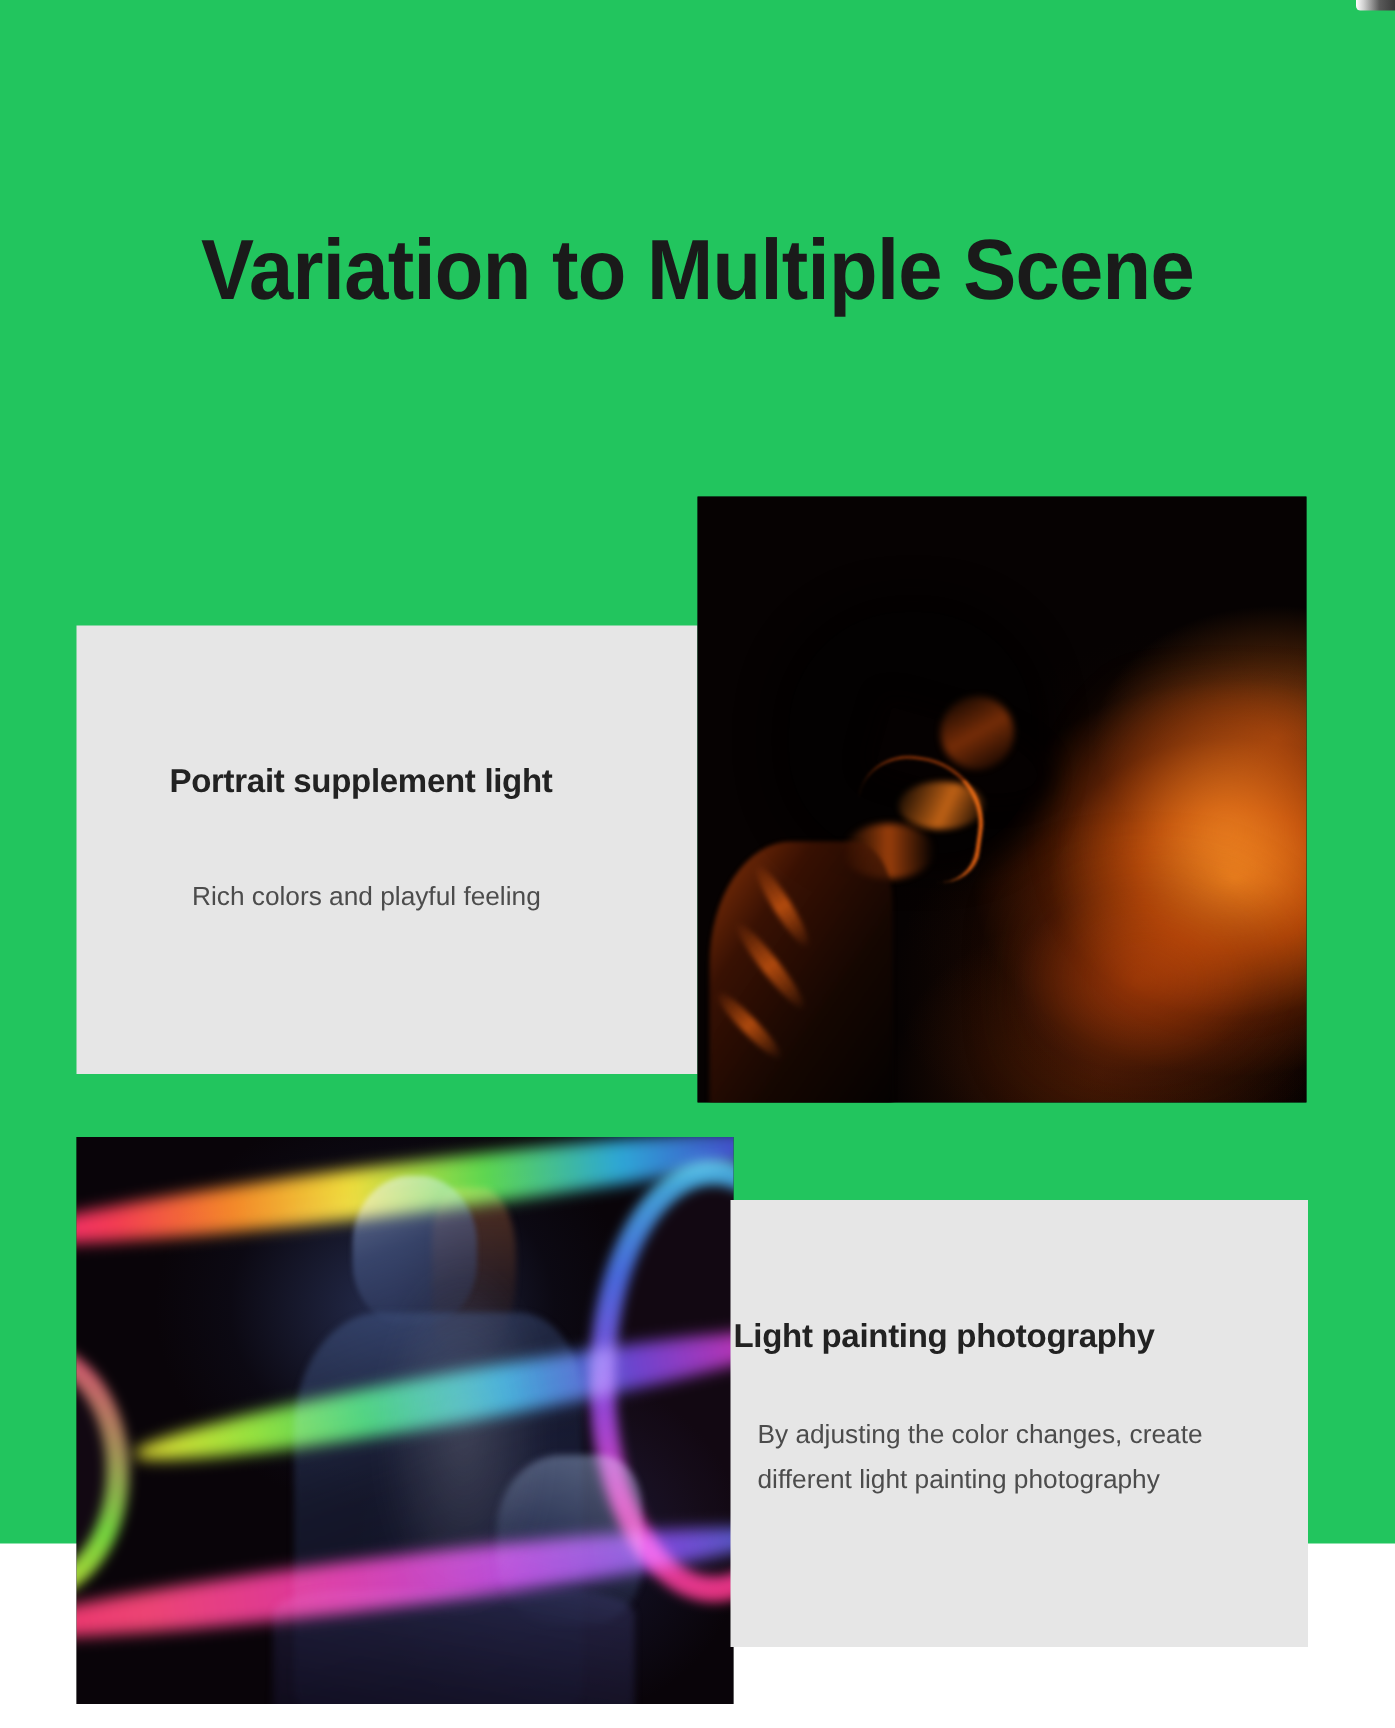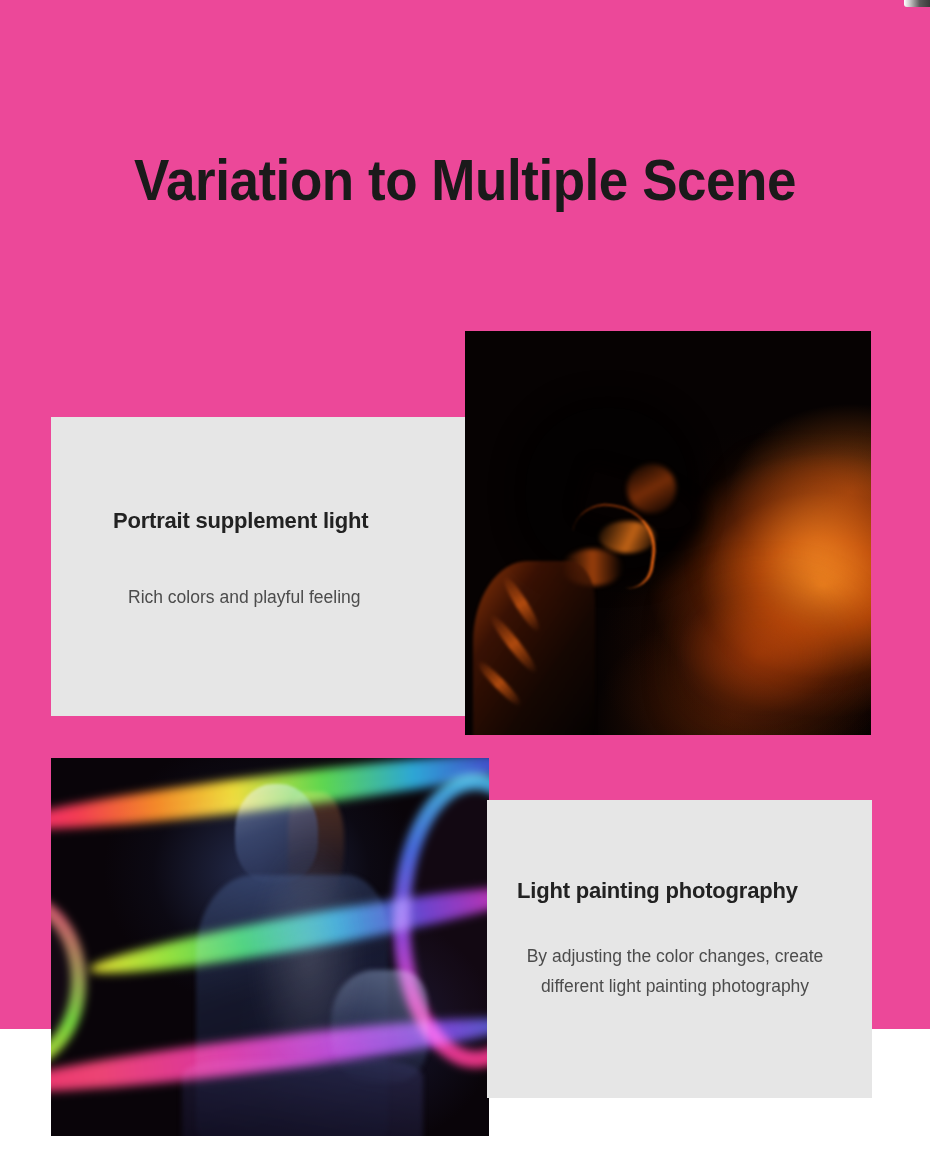--- a/index.html
+++ b/index.html
@@ -10,21 +10,21 @@
     height: 1152px;
     background: #ffffff;
     font-family: "Liberation Sans", "DejaVu Sans", sans-serif;
     overflow: hidden;
   }
 
   #page {
     position: relative;
     width: 930px;
     height: 1029px;
-    background: #ec4899;
+    background: #22c55e;
   }
 
   
   .corner-artifact {
     position: absolute;
     top: 0;
     right: 0;
     width: 26px;
     height: 7px;
     background: linear-gradient(to left, #3a3a3a 0%, #5a5a5a 40%, #cfcfcf 80%, #ffffff 100%);
@@ -62,21 +62,20 @@
     color: #222222;
     letter-spacing: -0.2px;
     white-space: nowrap;
   }
 
   .panel-body {
     font-size: 17.5px;
     font-weight: 400;
     color: #4c4c4c;
     line-height: 30px;
-    text-align: center;
   }
 
   
   #panel-portrait {
     left: 51px;
     top: 417px;
     width: 414px;
     height: 299px;
   }
   #panel-portrait .panel-heading {
@@ -94,21 +93,21 @@
 
   
   #panel-lightpaint {
     left: 487px;
     top: 800px;
     width: 385px;
     height: 298px;
   }
   #panel-lightpaint .panel-heading {
     position: absolute;
-    left: 30px;
+    left: 2px;
     top: 78px;
   }
   #panel-lightpaint .panel-body {
     position: absolute;
     left: 18px;
     top: 141px;
     width: 340px;
     white-space: normal;
   }
 

